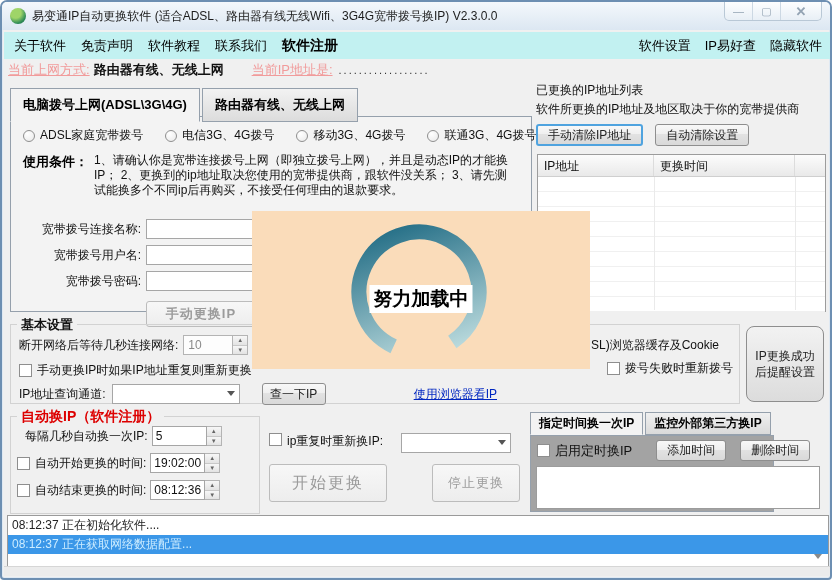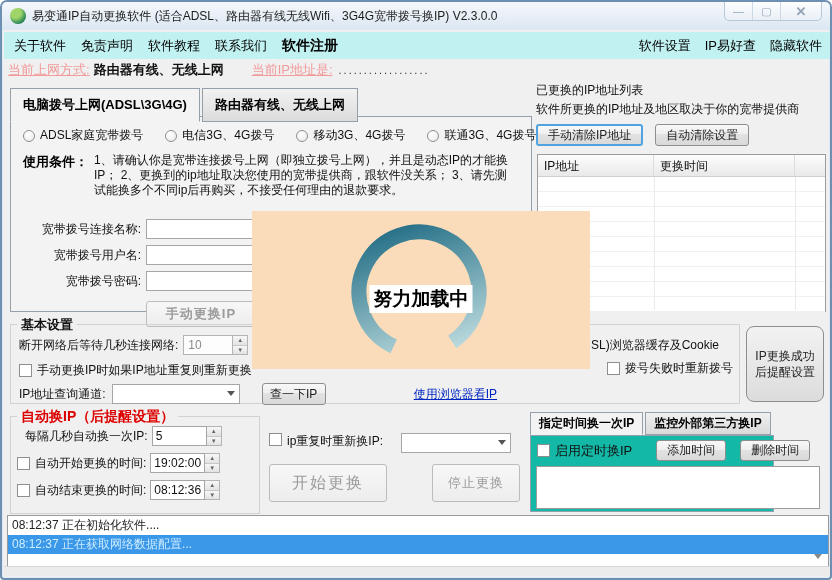--- a/index.html
+++ b/index.html
@@ -117,21 +117,21 @@
   .stop-btn { position:absolute; left:430px; top:462px; width:88px; height:38px;
     font-size:13px; letter-spacing:1px; }
 
   
   .timer-panel { position:absolute; left:528px; top:410px; width:296px; height:100px; }
   .timer-tabs { display:flex; height:23px; }
   .ttab { padding:0 8px; display:flex; align-items:center; font-size:12px; font-weight:bold;
     border:1px solid #95a0ac; background:linear-gradient(#f0f0f0,#dadada); margin-right:2px; }
   .ttab.active { background:#f3f3f3; border-bottom-color:#f3f3f3; }
   .timer-body { position:absolute; left:0; top:23px; width:244px; height:77px;
-    border:1px solid #95a0ac; background:#14b8a6; }
+    border:1px solid #95a0ac; background:#a3a3a3; }
   .timer-row { position:absolute; left:6px; top:4px; width:284px; display:flex; align-items:center;
     font-size:13px; color:#111; }
   .t-btn { height:21px; padding:0 10px; font-size:12px; }
   .timer-list { position:absolute; left:5px; top:30px; width:284px; height:43px;
     background:#fff; border:1px solid #9c9c9c; }
 
   
   .logbox { position:absolute; left:5px; top:513px; width:822px; height:53px;
     background:#fff; border:1px solid #9a9a9a; font-size:12px; overflow:hidden; }
   .log-line { padding:1px 4px; color:#222; white-space:nowrap; }
@@ -283,21 +283,21 @@
       <span class="link" style="margin-left:88px;">使用浏览器看IP</span>
     </div>
   </div>
 
   <div class="notify-btn">
     <span>IP更换成功</span>
     <span>后提醒设置</span>
   </div>
 
   <div class="group auto-group">
-    <div class="group-title red">自动换IP（后提醒设置）</div>
+    <div class="group-title red">自动换IP（软件注册）</div>
     <div class="inline-row" style="left:14px; top:9px;">
       <span>每隔几秒自动换一次IP:</span>
       <div class="timebox" style="margin-left:4px;">5</div>
       <div class="spin">
           <span>▲</span>
           <span>▼</span>
         </div>
     </div>
     <div class="inline-row" style="left:6px; top:36px;">
       <span class="checkbox"></span>

